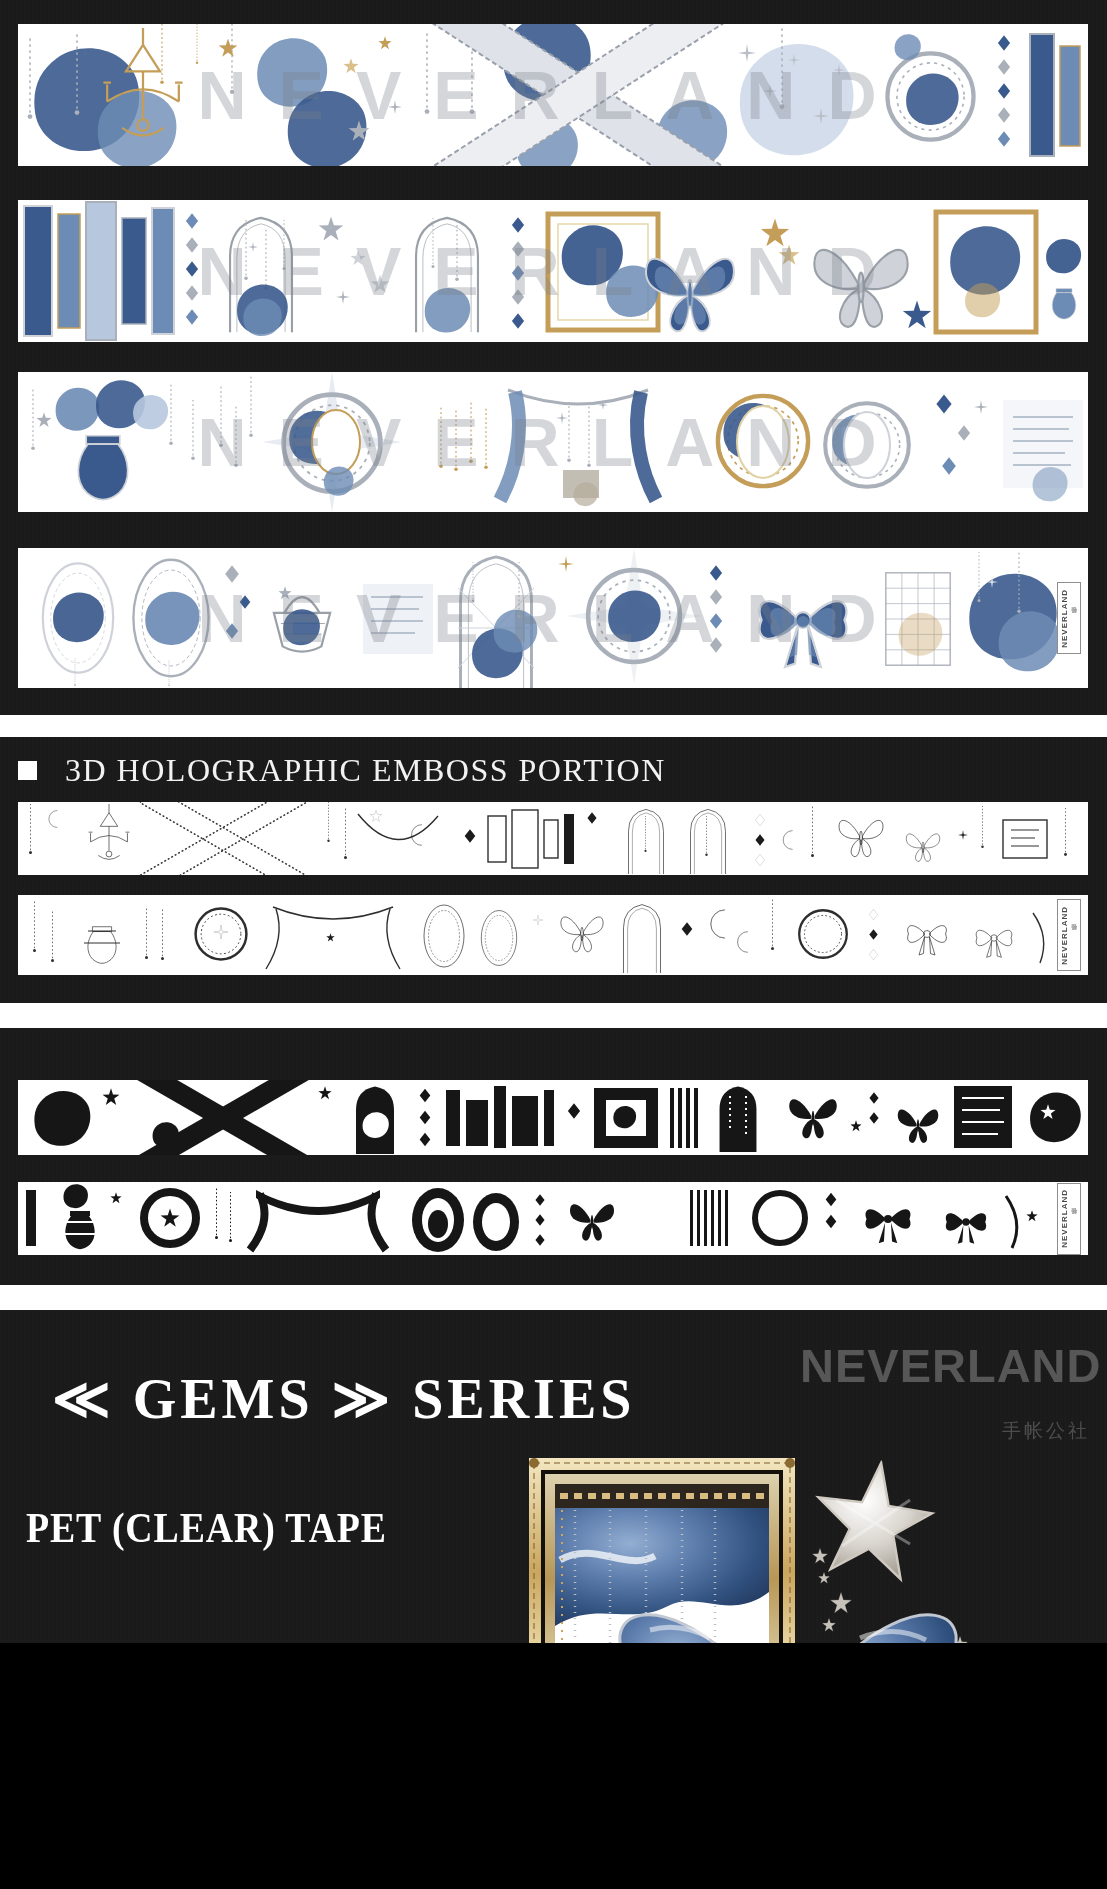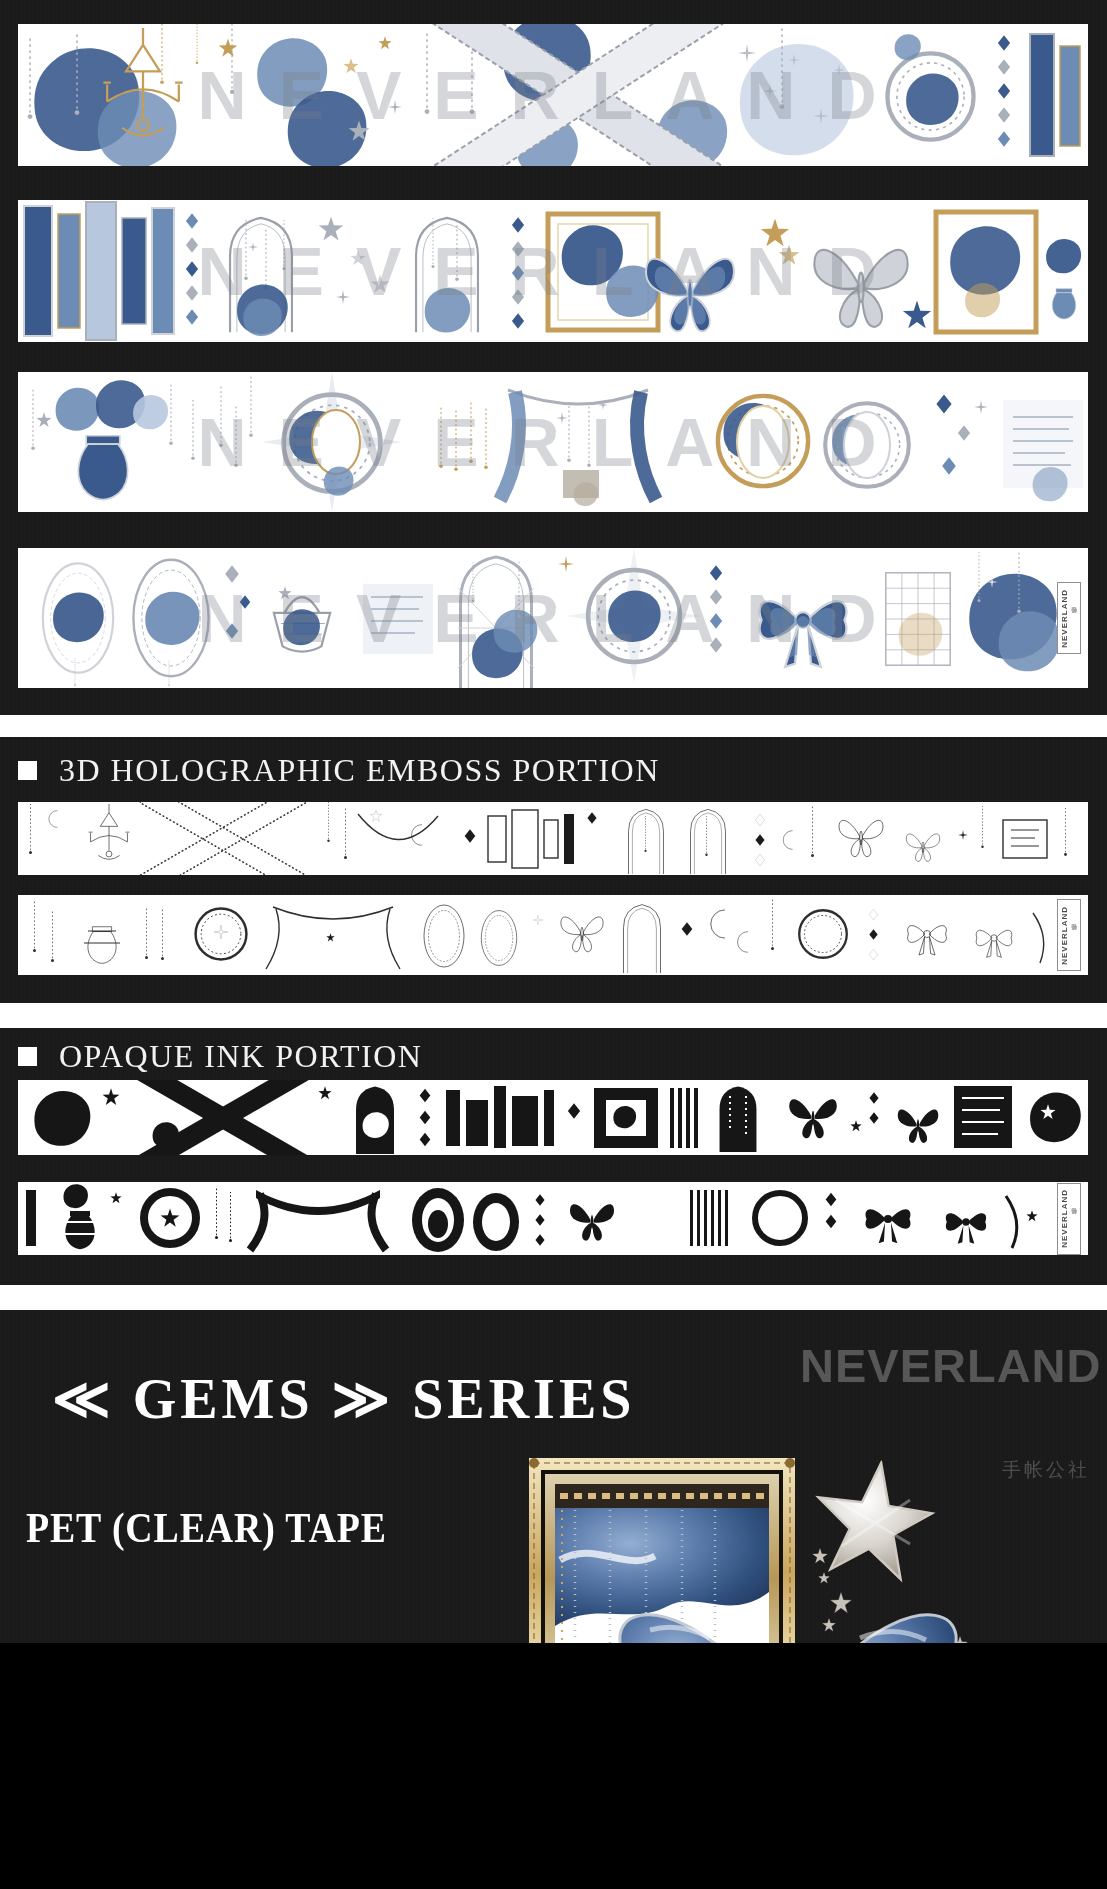--- a/index.html
+++ b/index.html
@@ -8,37 +8,37 @@
   
   .canvas:before{content:"";position:absolute;inset:0;pointer-events:none;opacity:.22;
     background:repeating-linear-gradient(0deg,transparent 0 2px,rgba(255,255,255,.02) 2px 3px),
                repeating-linear-gradient(90deg,transparent 0 3px,rgba(0,0,0,.25) 3px 4px);}
   .strip{position:absolute;left:18px;width:1070px;background:#fff;overflow:hidden;}
   .strip svg.art{position:absolute;inset:0;width:100%;height:100%;display:block;}
   .wm{position:absolute;inset:0;display:flex;align-items:center;justify-content:center;
       font-family:"Liberation Sans",sans-serif;font-weight:bold;font-size:68px;letter-spacing:32px;
       color:rgba(122,128,138,.32);white-space:nowrap;pointer-events:none;}
   .band{position:absolute;left:0;width:1107px;background:#ffffff;}
-  .heading{position:absolute;left:18px;height:40px;display:flex;align-items:center;gap:22px;}
+  .heading{position:absolute;left:18px;height:40px;display:flex;align-items:center;gap:28px;}
   .heading .sq{width:19px;height:19px;background:#fff;flex:0 0 auto;}
   .heading .txt{font-size:32px;letter-spacing:1.5px;color:#f2f2f2;white-space:nowrap;}
   .sideLabel{position:absolute;right:7px;top:50%;transform:translateY(-50%);width:22px;height:70px;
       border:1px solid #8e8e8e;background:#fff;display:flex;flex-direction:row;align-items:center;
       justify-content:center;gap:1px;}
   .sideLabel .b{writing-mode:vertical-rl;transform:rotate(180deg);font-family:"Liberation Sans",sans-serif;
       font-weight:bold;font-size:8px;letter-spacing:1px;color:#4a4a4a;}
   .sideLabel .s{writing-mode:vertical-rl;transform:rotate(180deg);font-size:6px;color:#9a9a9a;}
   .title{position:absolute;left:52px;top:1366px;width:560px;font-weight:bold;font-size:56px;
       letter-spacing:4px;color:#ffffff;white-space:nowrap;}
   .subtitle{position:absolute;left:102px;top:1408px;width:470px;text-align:center;font-size:31px;
       letter-spacing:4px;color:#f2f2f2;}
   .logo{position:absolute;left:800px;top:1338px;width:292px;text-align:right;
       font-family:"Liberation Sans",sans-serif;font-weight:bold;font-size:47px;letter-spacing:1px;
       color:#575757;}
-  .logoSub{position:absolute;left:800px;top:1457px;width:290px;text-align:right;
+  .logoSub{position:absolute;left:800px;top:1418px;width:290px;text-align:right;
       font-family:"Liberation Sans",sans-serif;font-size:19px;letter-spacing:3px;color:#4d4d4d;}
   .ptype{position:absolute;left:26px;top:1504px;font-weight:bold;font-size:42px;letter-spacing:1px;
       color:#fff;transform:scaleX(.9);transform-origin:0 0;white-space:nowrap;}
   .specs{position:absolute;left:25px;top:1582px;width:462px;text-align:center;color:#fff;
       font-weight:bold;font-size:24px;letter-spacing:.5px;line-height:37px;}
   .bottomBand{position:absolute;left:0;top:1750px;width:1107px;height:139px;background:#fff;}
   .footerArt{position:absolute;left:500px;top:1440px;width:607px;height:449px;}
 </style>
 </head>
 <body>
@@ -505,24 +505,20 @@
       </g>
     </svg>
     <div class="sideLabel">
       <span class="b">NEVERLAND</span>
       <span class="s">手帐公社</span>
     </div>
   </div>
 
   <div class="band" style="top:1003px;height:25px"></div>
 
-  <div class="heading" style="top:1036px">
-    <span class="sq"></span>
-    <span class="txt">OPAQUE INK PORTION</span>
-  </div>
 
   <div class="strip" style="top:1080px;height:75px">
     <svg class="art" viewBox="0 0 1070 75" preserveAspectRatio="none">
       <g fill="#161616">
         <use href="#blob" x="0" y="6" width="90" height="64"></use>
         <use href="#star5" x="84" y="8" width="18" height="18"></use>
         <use href="#moon" x="102" y="32" width="20" height="20"></use>
         <use href="#blob" x="118" y="40" width="60" height="30"></use>
         <g transform="translate(205,38)">
           <rect x="-95" y="-10" width="190" height="20" transform="rotate(30)"></rect>

